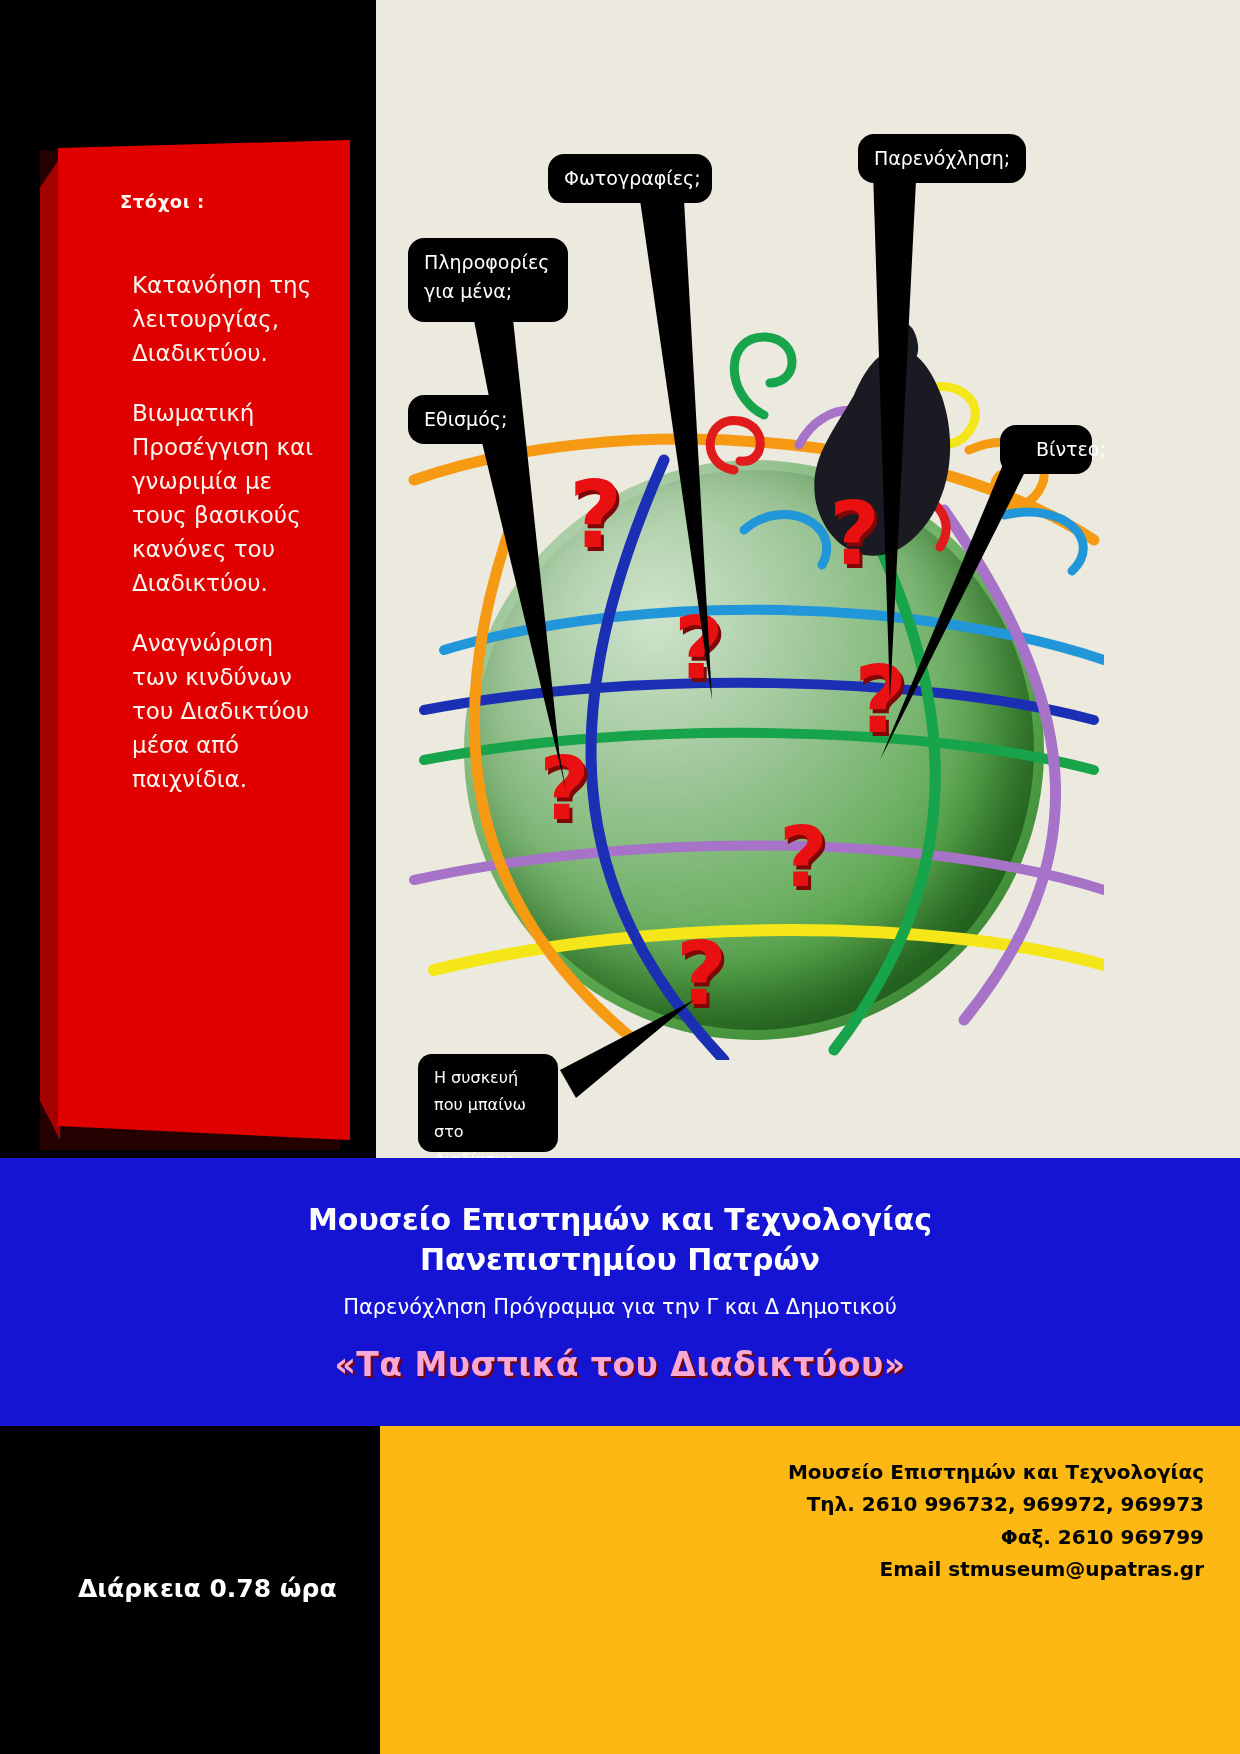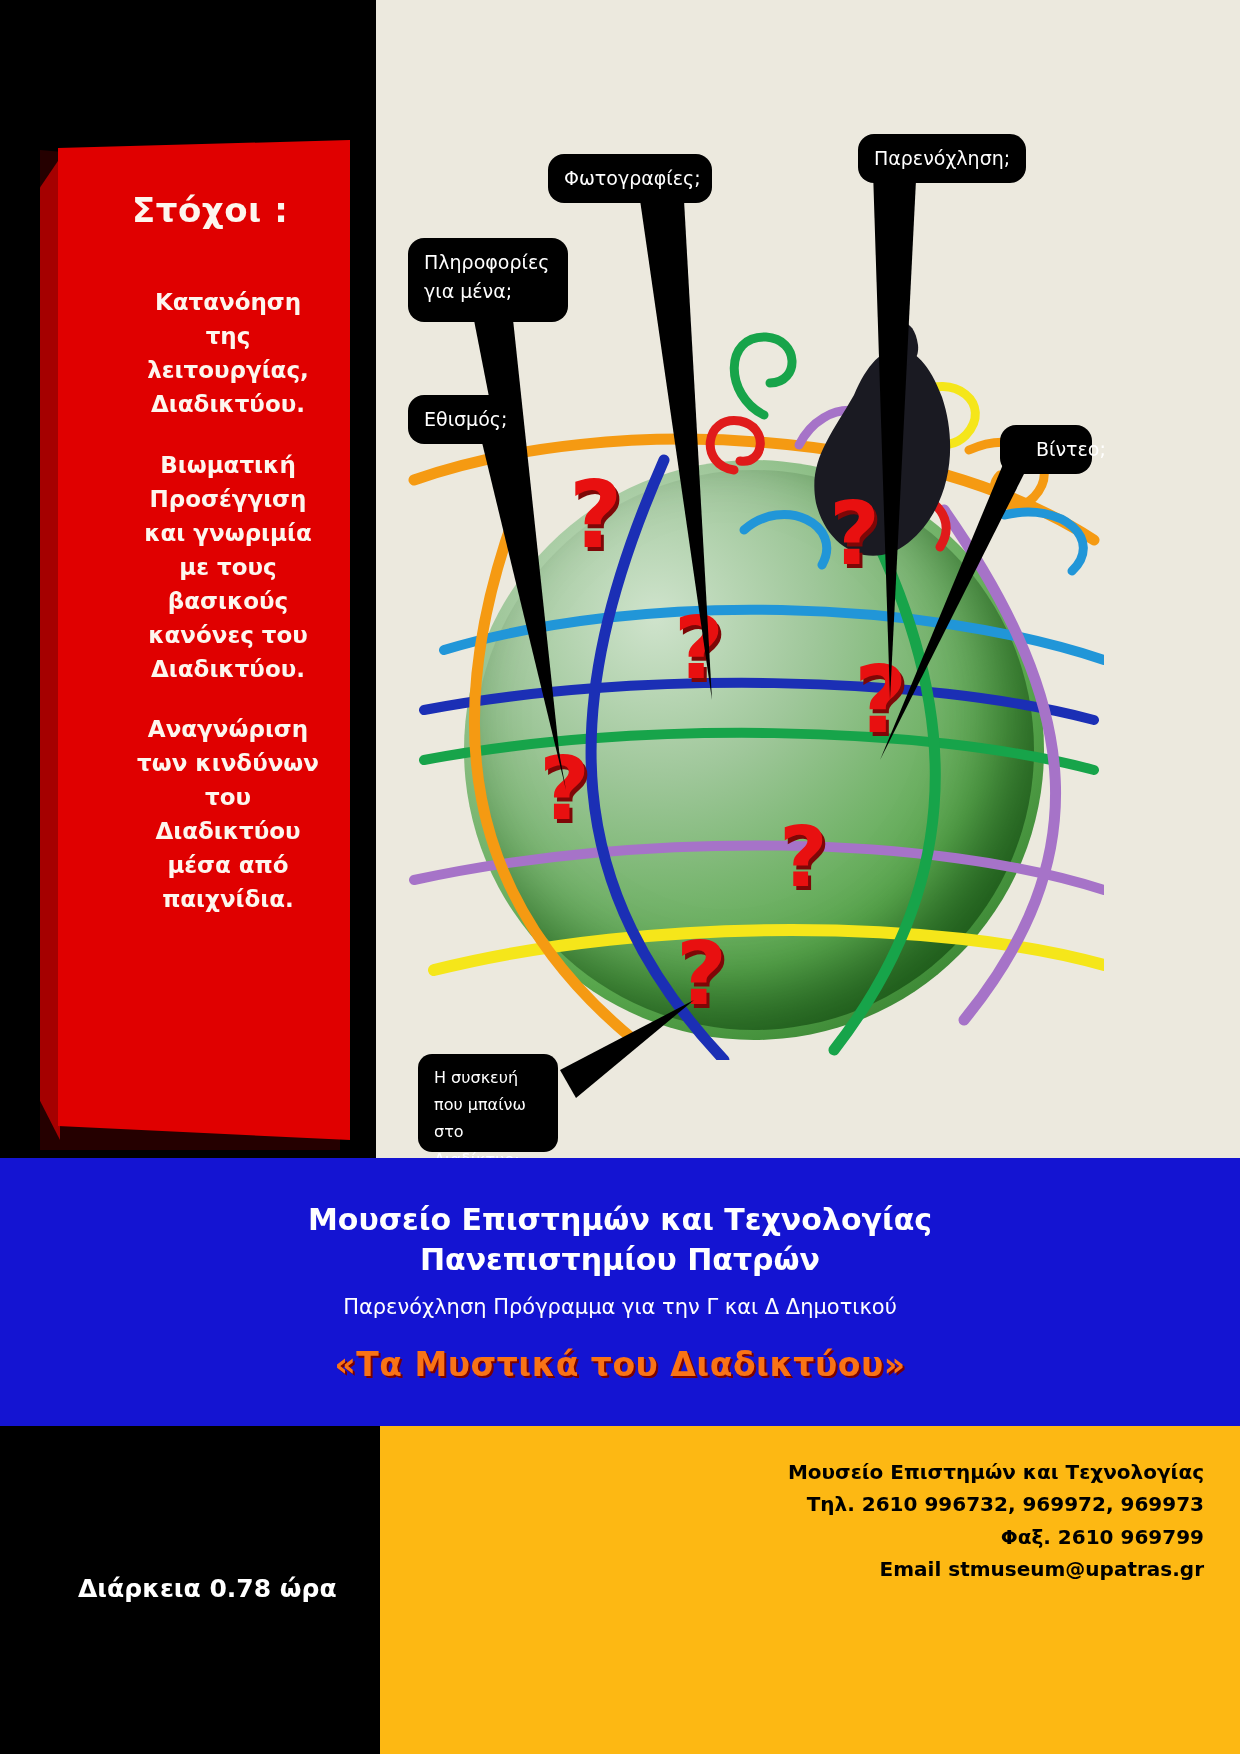--- a/index.html
+++ b/index.html
@@ -17,22 +17,22 @@
   
   .red-shadow{position:absolute;left:40px;top:150px;width:300px;height:1000px;background:#2b0000;
       clip-path:polygon(0 0,100% 26px,100% 100%,0 100%);opacity:.85;}
   .red-panel{position:absolute;left:58px;top:140px;width:292px;height:1000px;background:#e00000;
       clip-path:polygon(0 8px,100% 0,100% 100%,0 98.6%);
       box-shadow:inset 0 0 0 0 #000;}
   .red-panel-side{position:absolute;left:40px;top:158px;width:20px;height:982px;background:#a50000;
       clip-path:polygon(100% 0,100% 100%,0 96%,0 3%);}
   .red-inner{position:absolute;left:58px;top:140px;width:292px;height:1000px;padding:52px 26px 0 58px;
       box-sizing:border-box;color:#fdf6ee;}
-  .goals-title{font-size:34px;font-weight:bold;letter-spacing:.5px;margin:0 0 56px 16px;line-height:1.1;}
-  .goal-p{font-size:23px;line-height:1.48;margin:0 0 26px 16px;font-weight:700;text-align:center;}
+  .goals-title{font-size:18px;font-weight:bold;letter-spacing:.5px;margin:0 0 56px 4px;line-height:1.1;}
+  .goal-p{font-size:23px;line-height:1.48;margin:0 0 26px 16px;font-weight:400;}
 
   
   .globe-wrap{position:absolute;left:404px;top:420px;width:700px;height:640px;}
   .globe{position:absolute;left:60px;top:40px;width:580px;height:580px;border-radius:50%;
      background:radial-gradient(circle at 33% 27%, #cfe3cc 0%, #9fc79a 28%, #5aa84e 64%, #2f7a2a 88%, #1d5a1b 100%);}
   .globe-shadow{position:absolute;left:70px;top:50px;width:560px;height:560px;border-radius:50%;
      box-shadow:inset -28px -34px 70px rgba(0,50,0,.55);pointer-events:none;}
 
   .qmark{position:absolute;color:#e81010;font-weight:bold;font-family:"DejaVu Sans","Liberation Sans",sans-serif;
      text-shadow:3px 4px 0 #7e0707;line-height:1;}
@@ -40,21 +40,21 @@
   
   .bubble{position:absolute;background:#000;color:#fff;border-radius:16px;
      padding:10px 16px;font-size:19px;line-height:1.55;box-sizing:border-box;}
   .bubble.small{font-size:16px;border-radius:14px;}
 
   
   .blue{position:absolute;left:0;top:1158px;width:1240px;height:268px;background:#1414d2;
      text-align:center;color:#fff;}
   .blue h1{margin:0;padding-top:42px;font-size:30px;font-weight:bold;line-height:1.32;}
   .blue .sub{font-size:21px;margin-top:16px;}
-  .maintitle{margin-top:26px;font-size:33px;font-weight:bold;color:#f97316;
+  .maintitle{margin-top:26px;font-size:33px;font-weight:bold;color:#f9a8d4;
      text-shadow:2px 2px 0 #7a0000;letter-spacing:.5px;}
 
   
   .bottom{position:absolute;left:0;top:1426px;width:1240px;height:328px;background:#000;}
   .yellow{position:absolute;left:380px;top:0;width:860px;height:328px;background:#fdb813;}
   .contact{position:absolute;right:36px;top:30px;text-align:right;color:#000;
      font-size:20px;line-height:1.62;font-weight:bold;}
   .duration{position:absolute;left:78px;top:148px;color:#fff;font-size:25px;font-weight:bold;}
 </style>
 </head>

